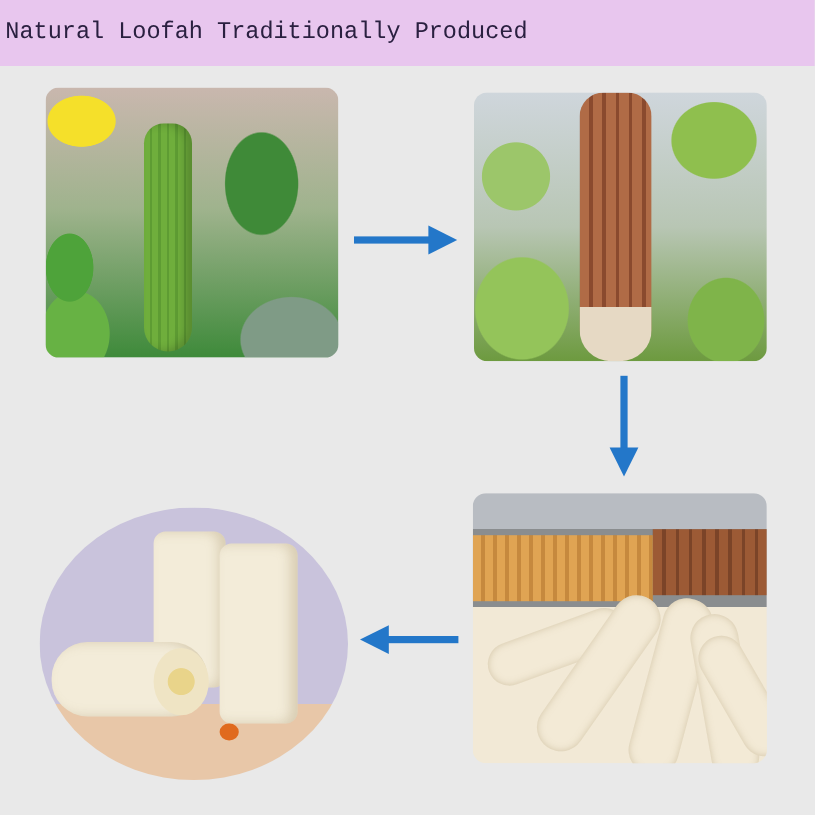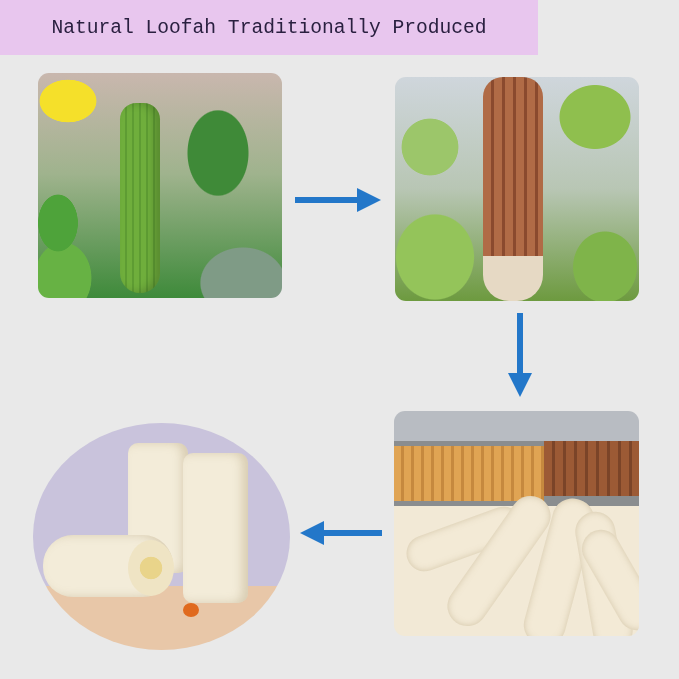--- a/index.html
+++ b/index.html
@@ -2,23 +2,23 @@
 <html><head>
   <meta charset="utf-8">
   <style>
     html, body { margin: 0; padding: 0; }
     body {
       width: 679px; height: 679px; position: relative; overflow: hidden;
       background: #e9e9e9;
       font-family: "Liberation Mono", "DejaVu Sans Mono", monospace;
     }
     .header {
-      position: absolute; left: 0; top: 0; width: 538px; height: 55px;
+      position: absolute; left: 0; top: 0; width: 679px; height: 55px;
       background: #e8c6ee;
-      display: flex; align-items: center; justify-content: center;
+      display: flex; align-items: center; 
     }
     .title {
       font-family: "Liberation Mono", "DejaVu Sans Mono", monospace;
       font-size: 20px; color: #2a2040; letter-spacing: 0px;
       transform: scaleX(0.98);
     }
     .photo {
       position: absolute; overflow: hidden; border-radius: 11px;
     }
     

